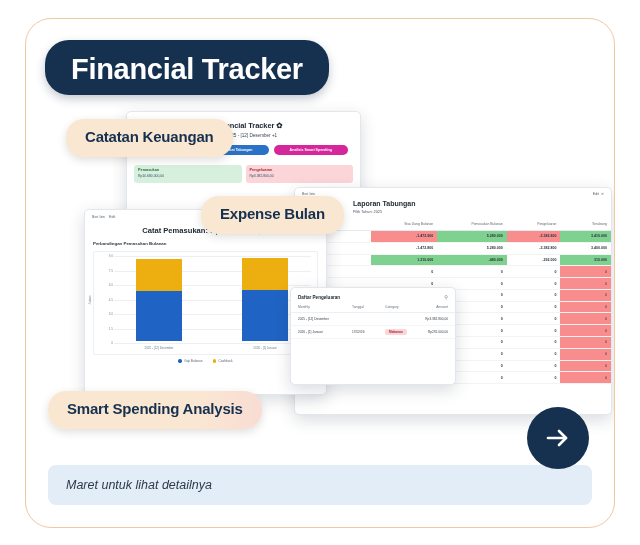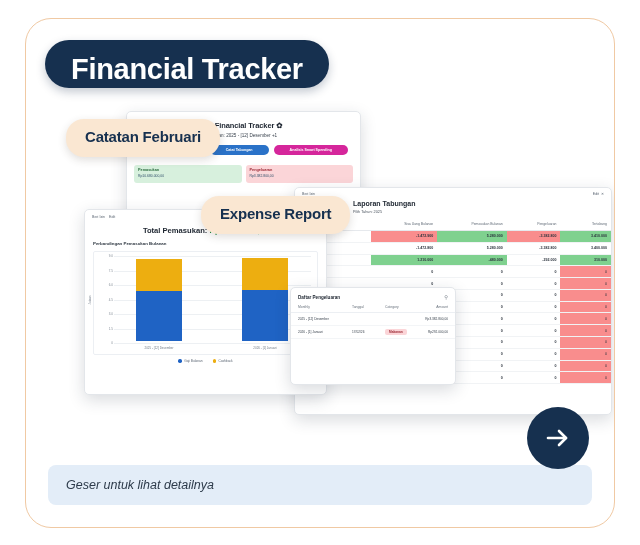--- a/index.html
+++ b/index.html
@@ -18,21 +18,21 @@
     background: #ffffff;
     border: 1.5px solid #f0c9a3;
     border-radius: 26px;
     overflow: hidden;
   }
 
   
   .title-badge {
     position: absolute;
     left: 19px; top: 21px;
-    padding: 13px 26px 2px 26px;
+    padding: 13px 26px 9px 26px;
     background: #16304f;
     border-radius: 24px;
     box-shadow: 0 4px 10px rgba(20,40,70,.25);
     z-index: 60;
   }
   .title-badge .txt {
     color: #ffffff;
     font-size: 29px;
     font-weight: bold;
     letter-spacing: -.3px;
@@ -361,21 +361,21 @@
           </tbody>
       </table>
     </div>
 
     <div class="panel panel-chart">
       <div class="chart-topbar">
         <span>Beri Izin</span>
         <span>Edit</span>
       </div>
       <div class="chart-total">
-        <span>Total Pemasukan:</span>
+        <span>Catat Pemasukan:</span>
         <span class="amt">Rp10.680.000,00</span>
       </div>
       <div class="chart-sub">Perbandingan Pemasukan Bulanan</div>
 
       <div class="plot-box" id="plot-box">
         <div class="yaxis-title">Jutaan</div>
       <div class="gridline" style="top: 4px;"></div>
           <div class="ytick" style="top: 4px;">9.0</div>
           <div class="gridline" style="top: 18.5px;"></div>
           <div class="ytick" style="top: 18.5px;">7.5</div>
@@ -433,28 +433,31 @@
       </div>
     </div>
 
   </div>
 
   <div class="title-badge">
     <span class="txt">Financial Tracker</span>
   </div>
 
   <div class="tag tag-catatan">
-    <span class="txt">Catatan Februari</span>
+    <span class="txt">Catatan Keuangan</span>
   </div>
   <div class="tag tag-expense">
-    <span class="txt">Expense Report</span>
+    <span class="txt">Expense Bulan</span>
+  </div>
+  <div class="tag tag-smart">
+    <span class="txt">Smart Spending Analysis</span>
   </div>
 
   <div class="hint-bar">
-    <span class="txt">Geser untuk lihat detailnya</span>
+    <span class="txt">Maret untuk lihat detailnya</span>
   </div>
 
   <div class="next-btn">
     <svg width="34" height="34" viewBox="0 0 34 34">
       <line x1="7" y1="17" x2="25" y2="17" stroke="#ffffff" stroke-width="2.6" stroke-linecap="round"></line>
       <polyline points="18,10 25,17 18,24" fill="none" stroke="#ffffff" stroke-width="2.6" stroke-linecap="round" stroke-linejoin="round"></polyline>
     </svg>
   </div>
 
 </div>

